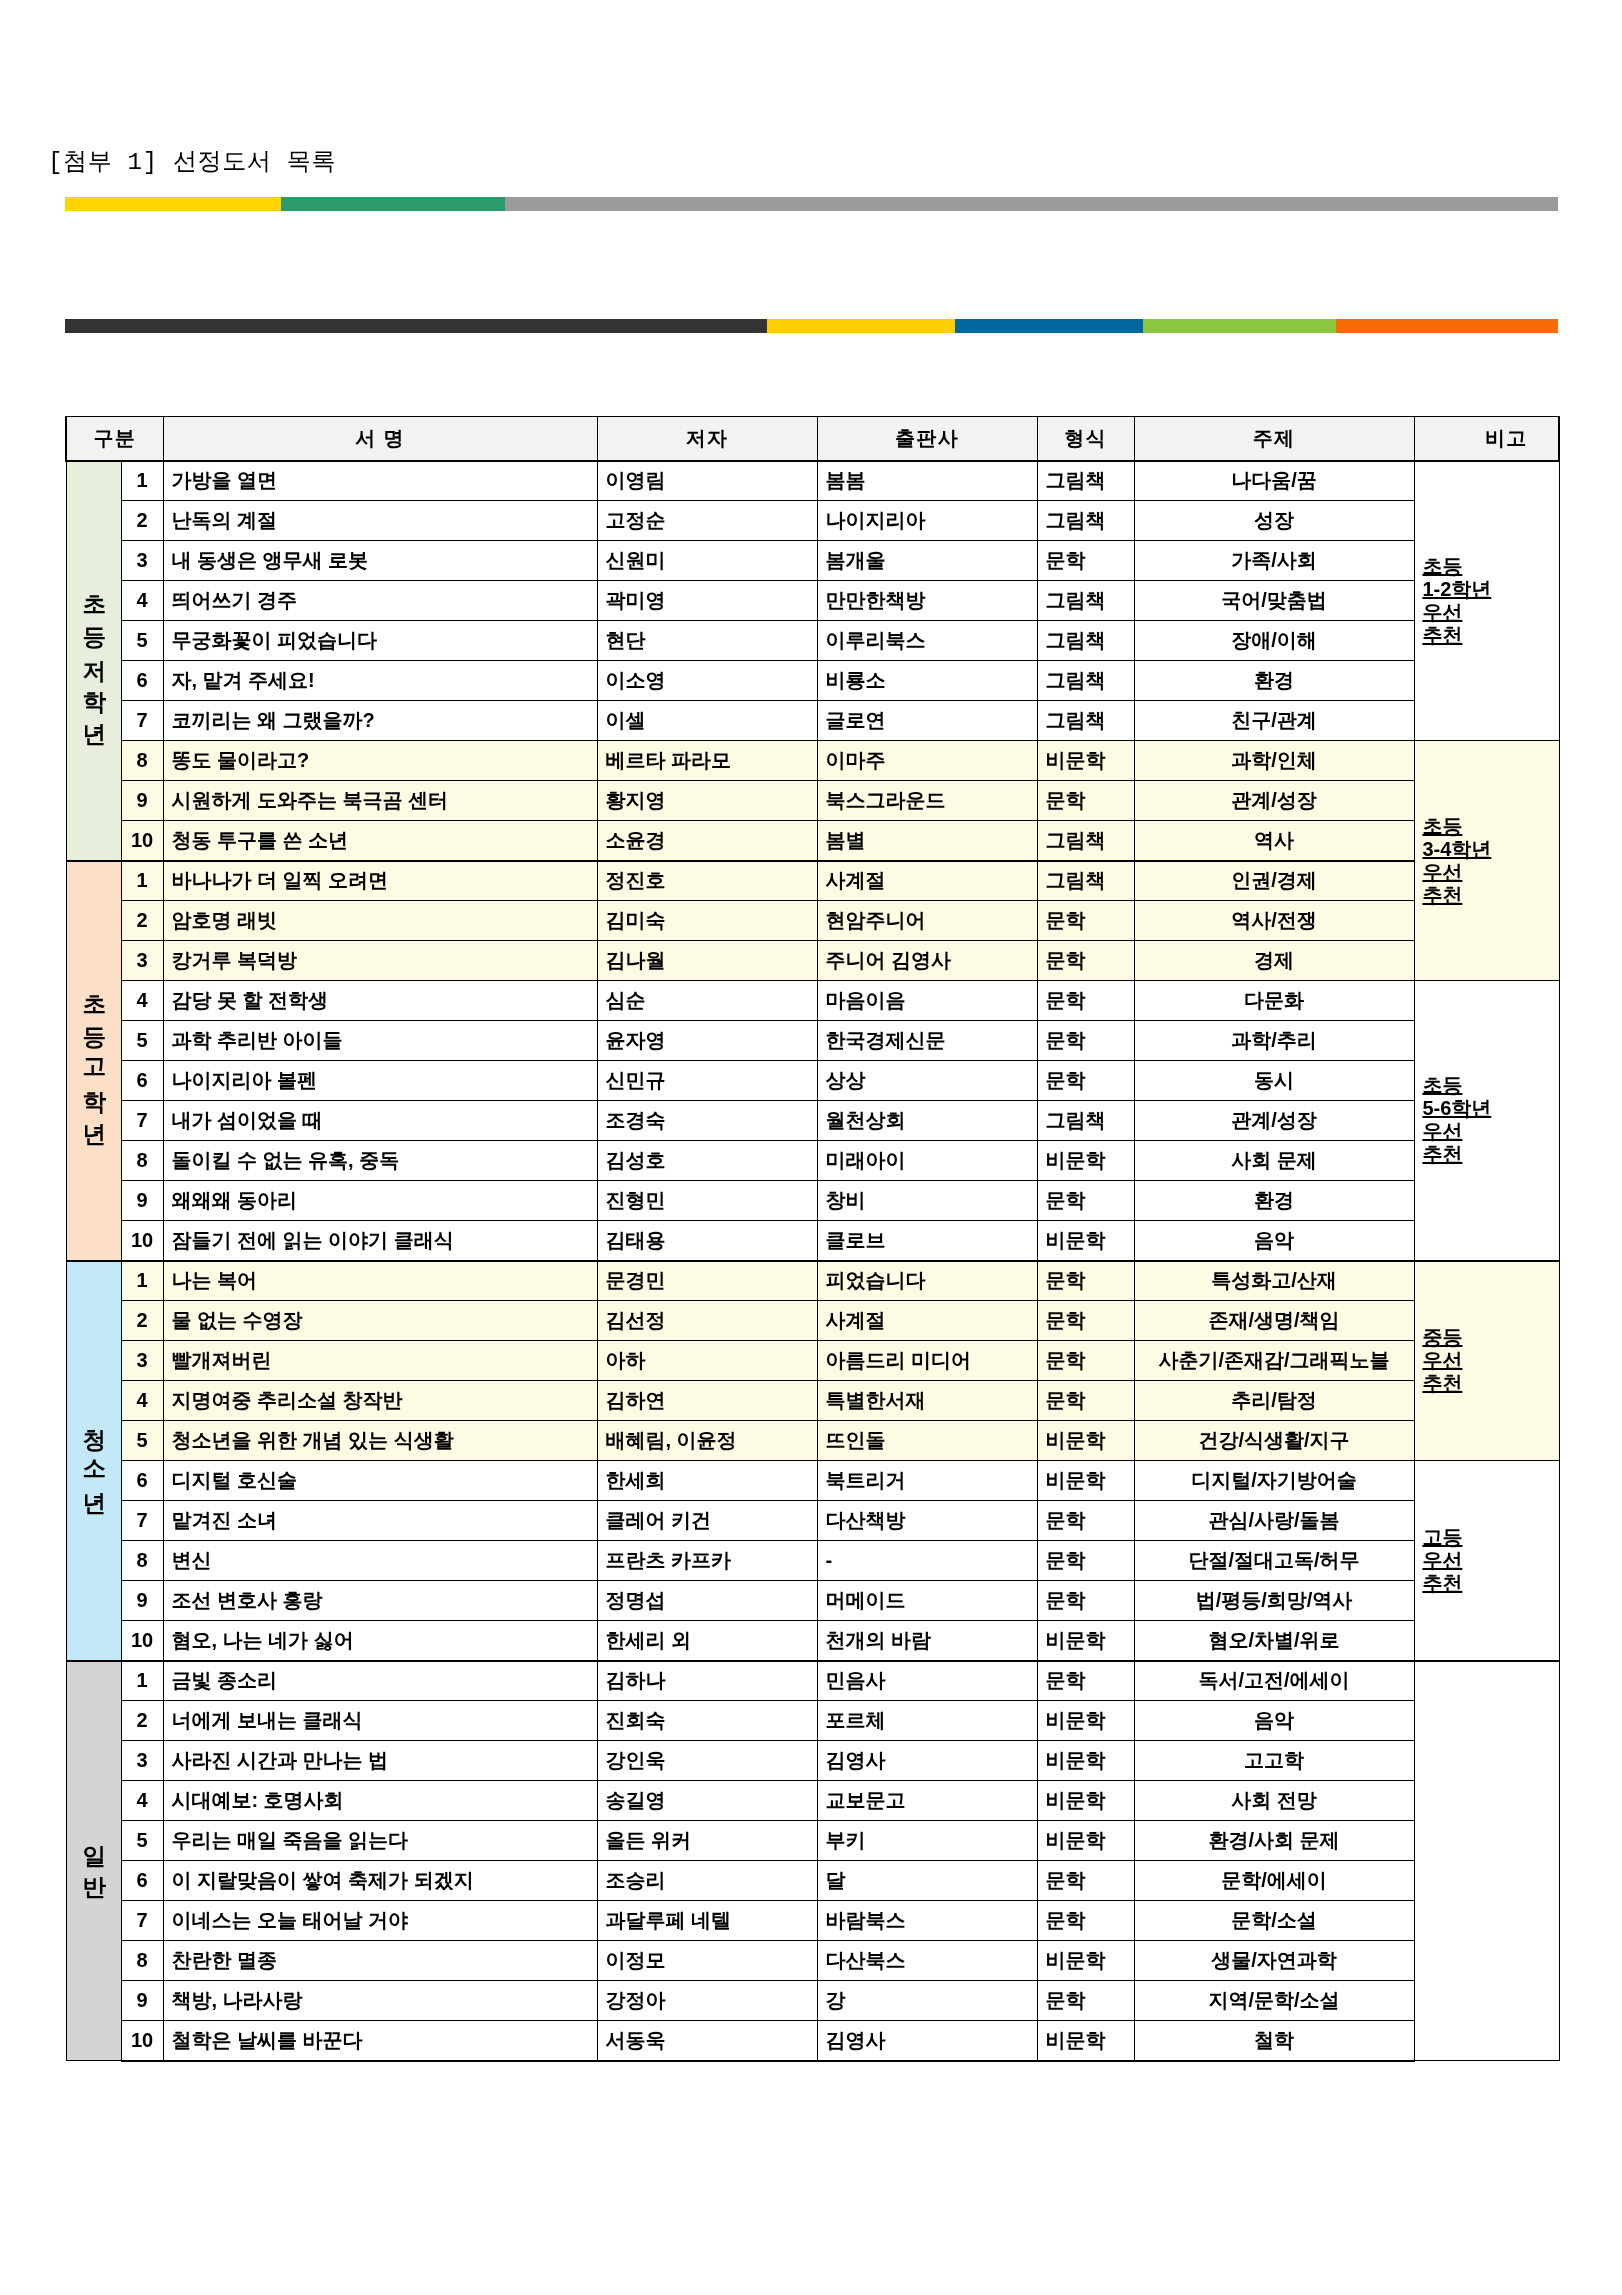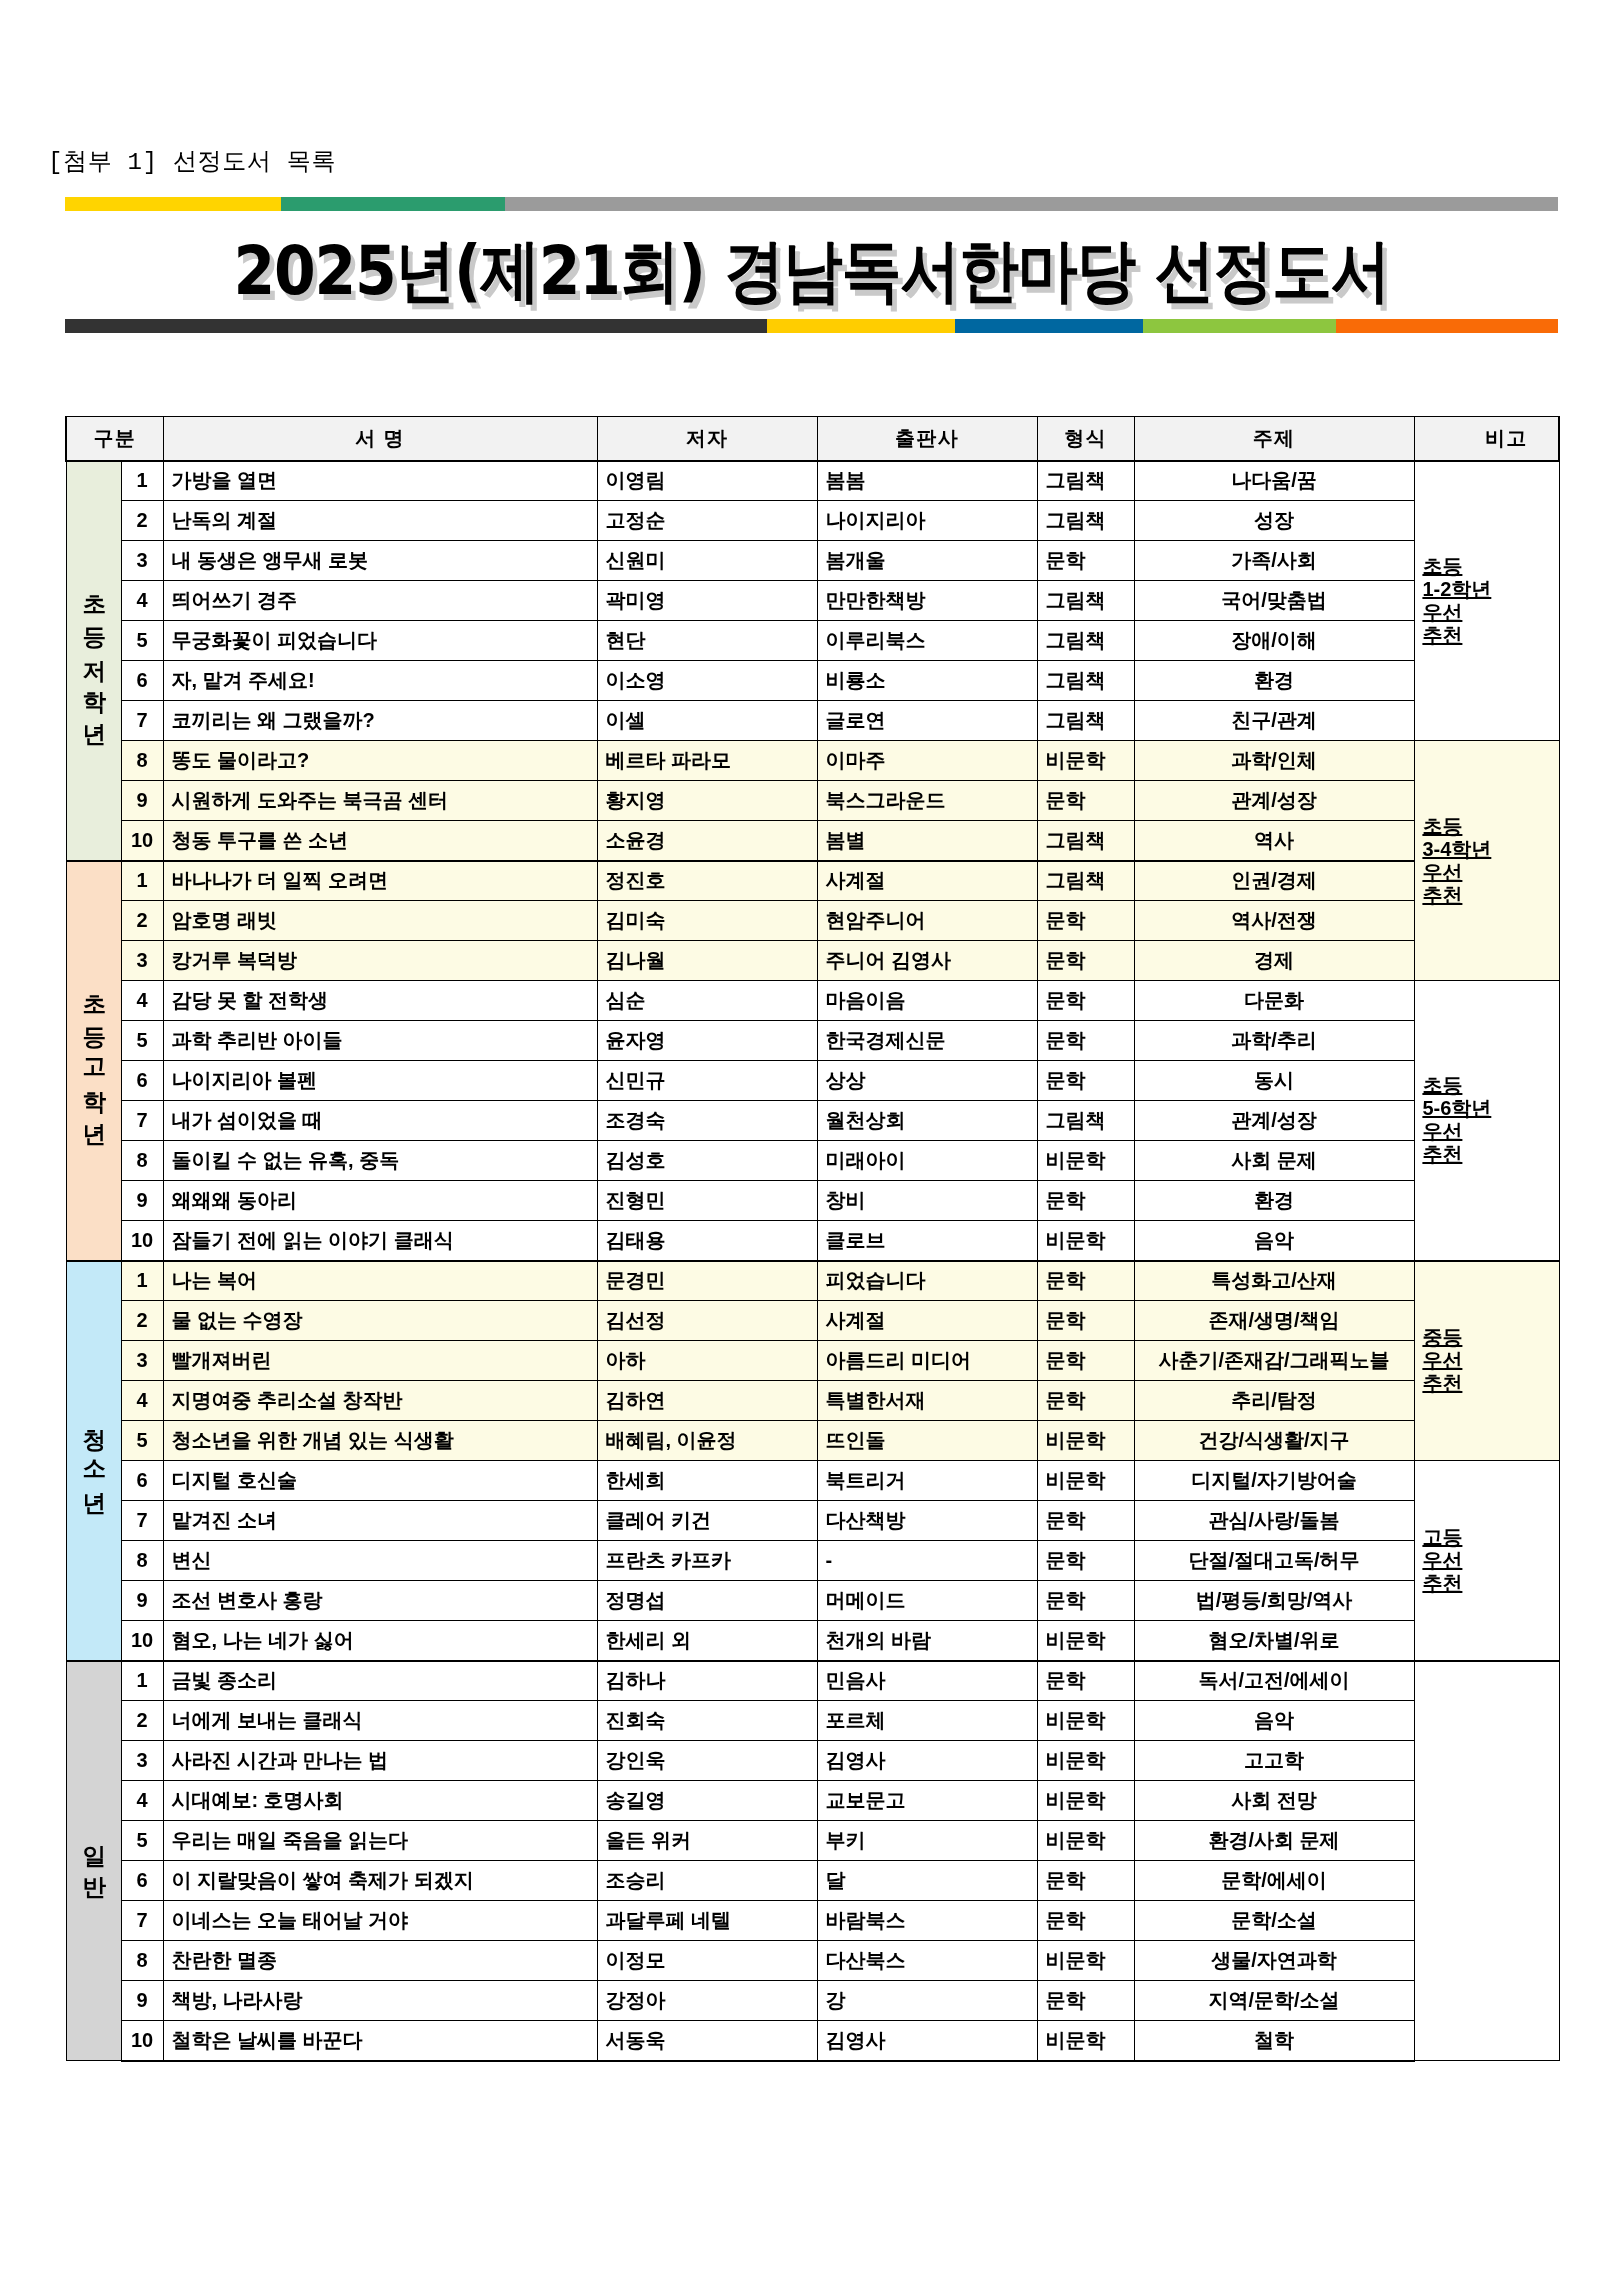--- a/index.html
+++ b/index.html
@@ -178,23 +178,20 @@
 <div class="page">
 
   <div class="attach-label">[첨부 1] 선정도서 목록</div>
 
   <div class="bar top" id="bar-top">
       <div class="seg" style="background: rgb(255, 212, 0); width: 14.5%;"></div>
       <div class="seg" style="background: rgb(43, 156, 110); width: 15%;"></div>
       <div class="seg" style="background: rgb(155, 155, 155); width: 70.5%;"></div>
     </div>
 
-  <div class="title-wrap">
-    <span class="doc-title">2025년(제21회) 경남독서한마당 선정도서</span>
-  </div>
 
   <div class="bar bottom" id="bar-bottom">
       <div class="seg" style="background: rgb(51, 51, 51); width: 47%;"></div>
       <div class="seg" style="background: rgb(255, 205, 0); width: 12.6%;"></div>
       <div class="seg" style="background: rgb(0, 103, 160); width: 12.6%;"></div>
       <div class="seg" style="background: rgb(141, 198, 63); width: 12.9%;"></div>
       <div class="seg" style="background: rgb(249, 107, 7); width: 14.9%;"></div>
     </div>
 
   <div class="table-wrap">

